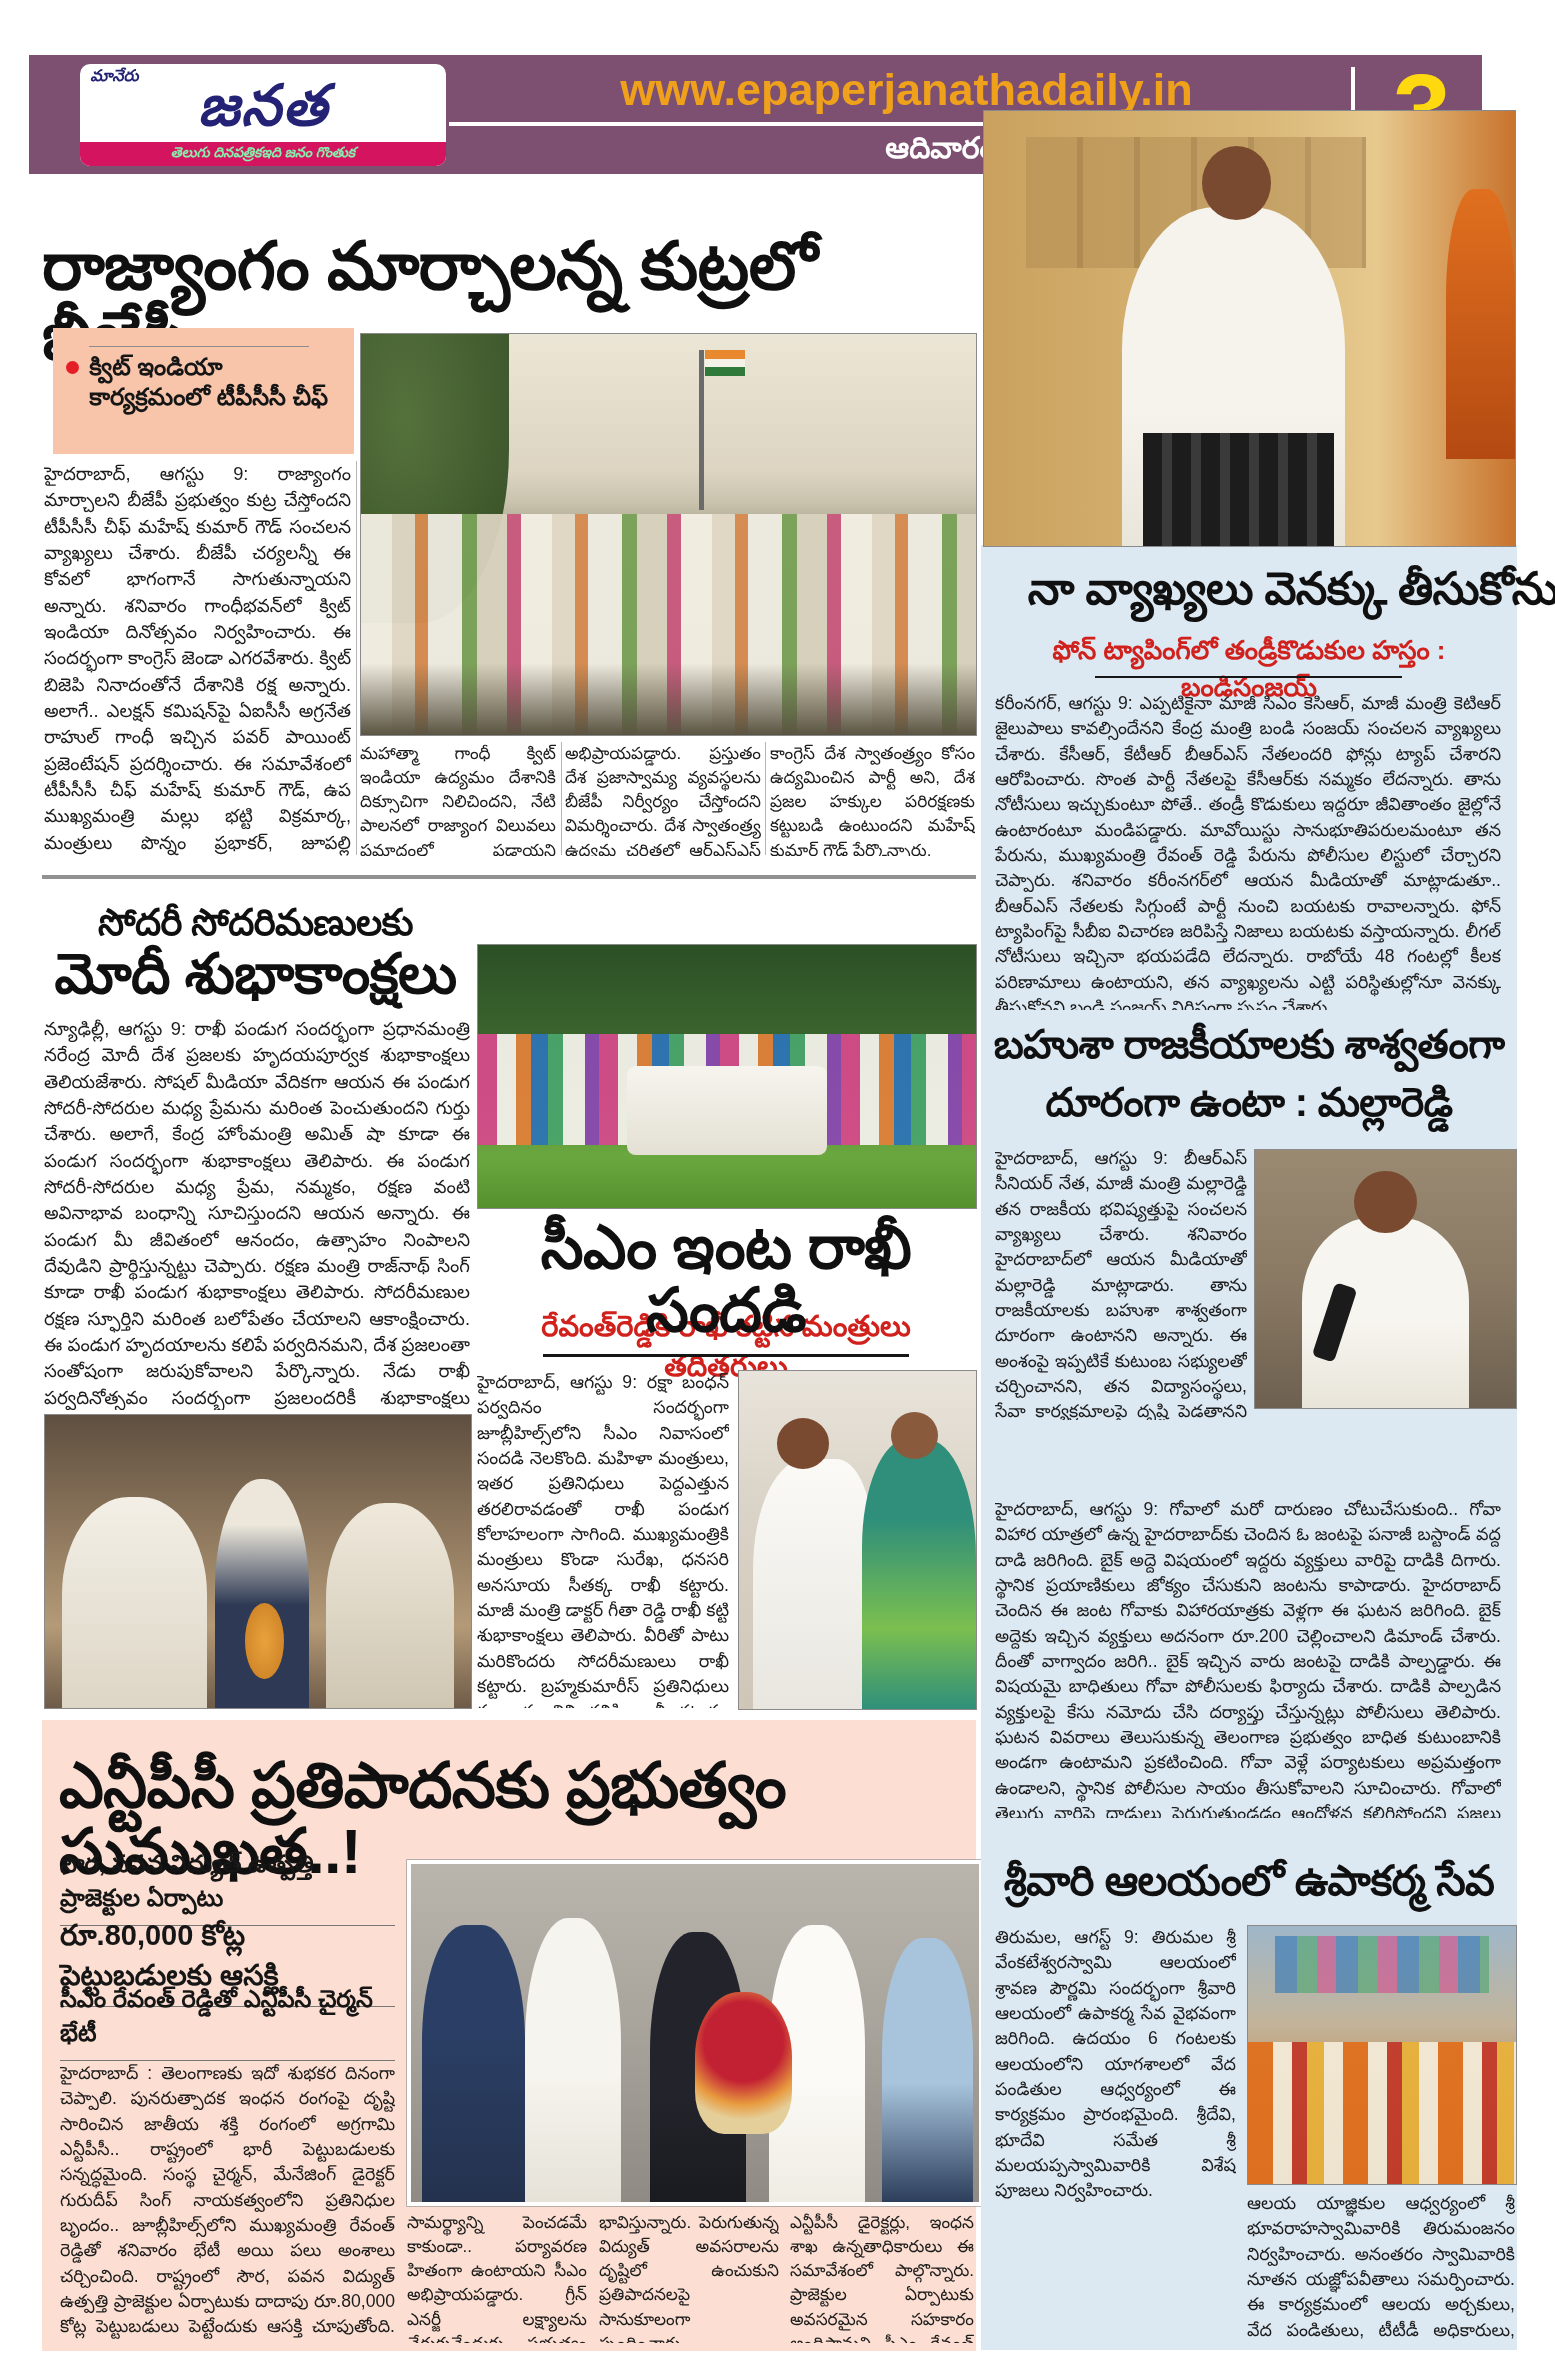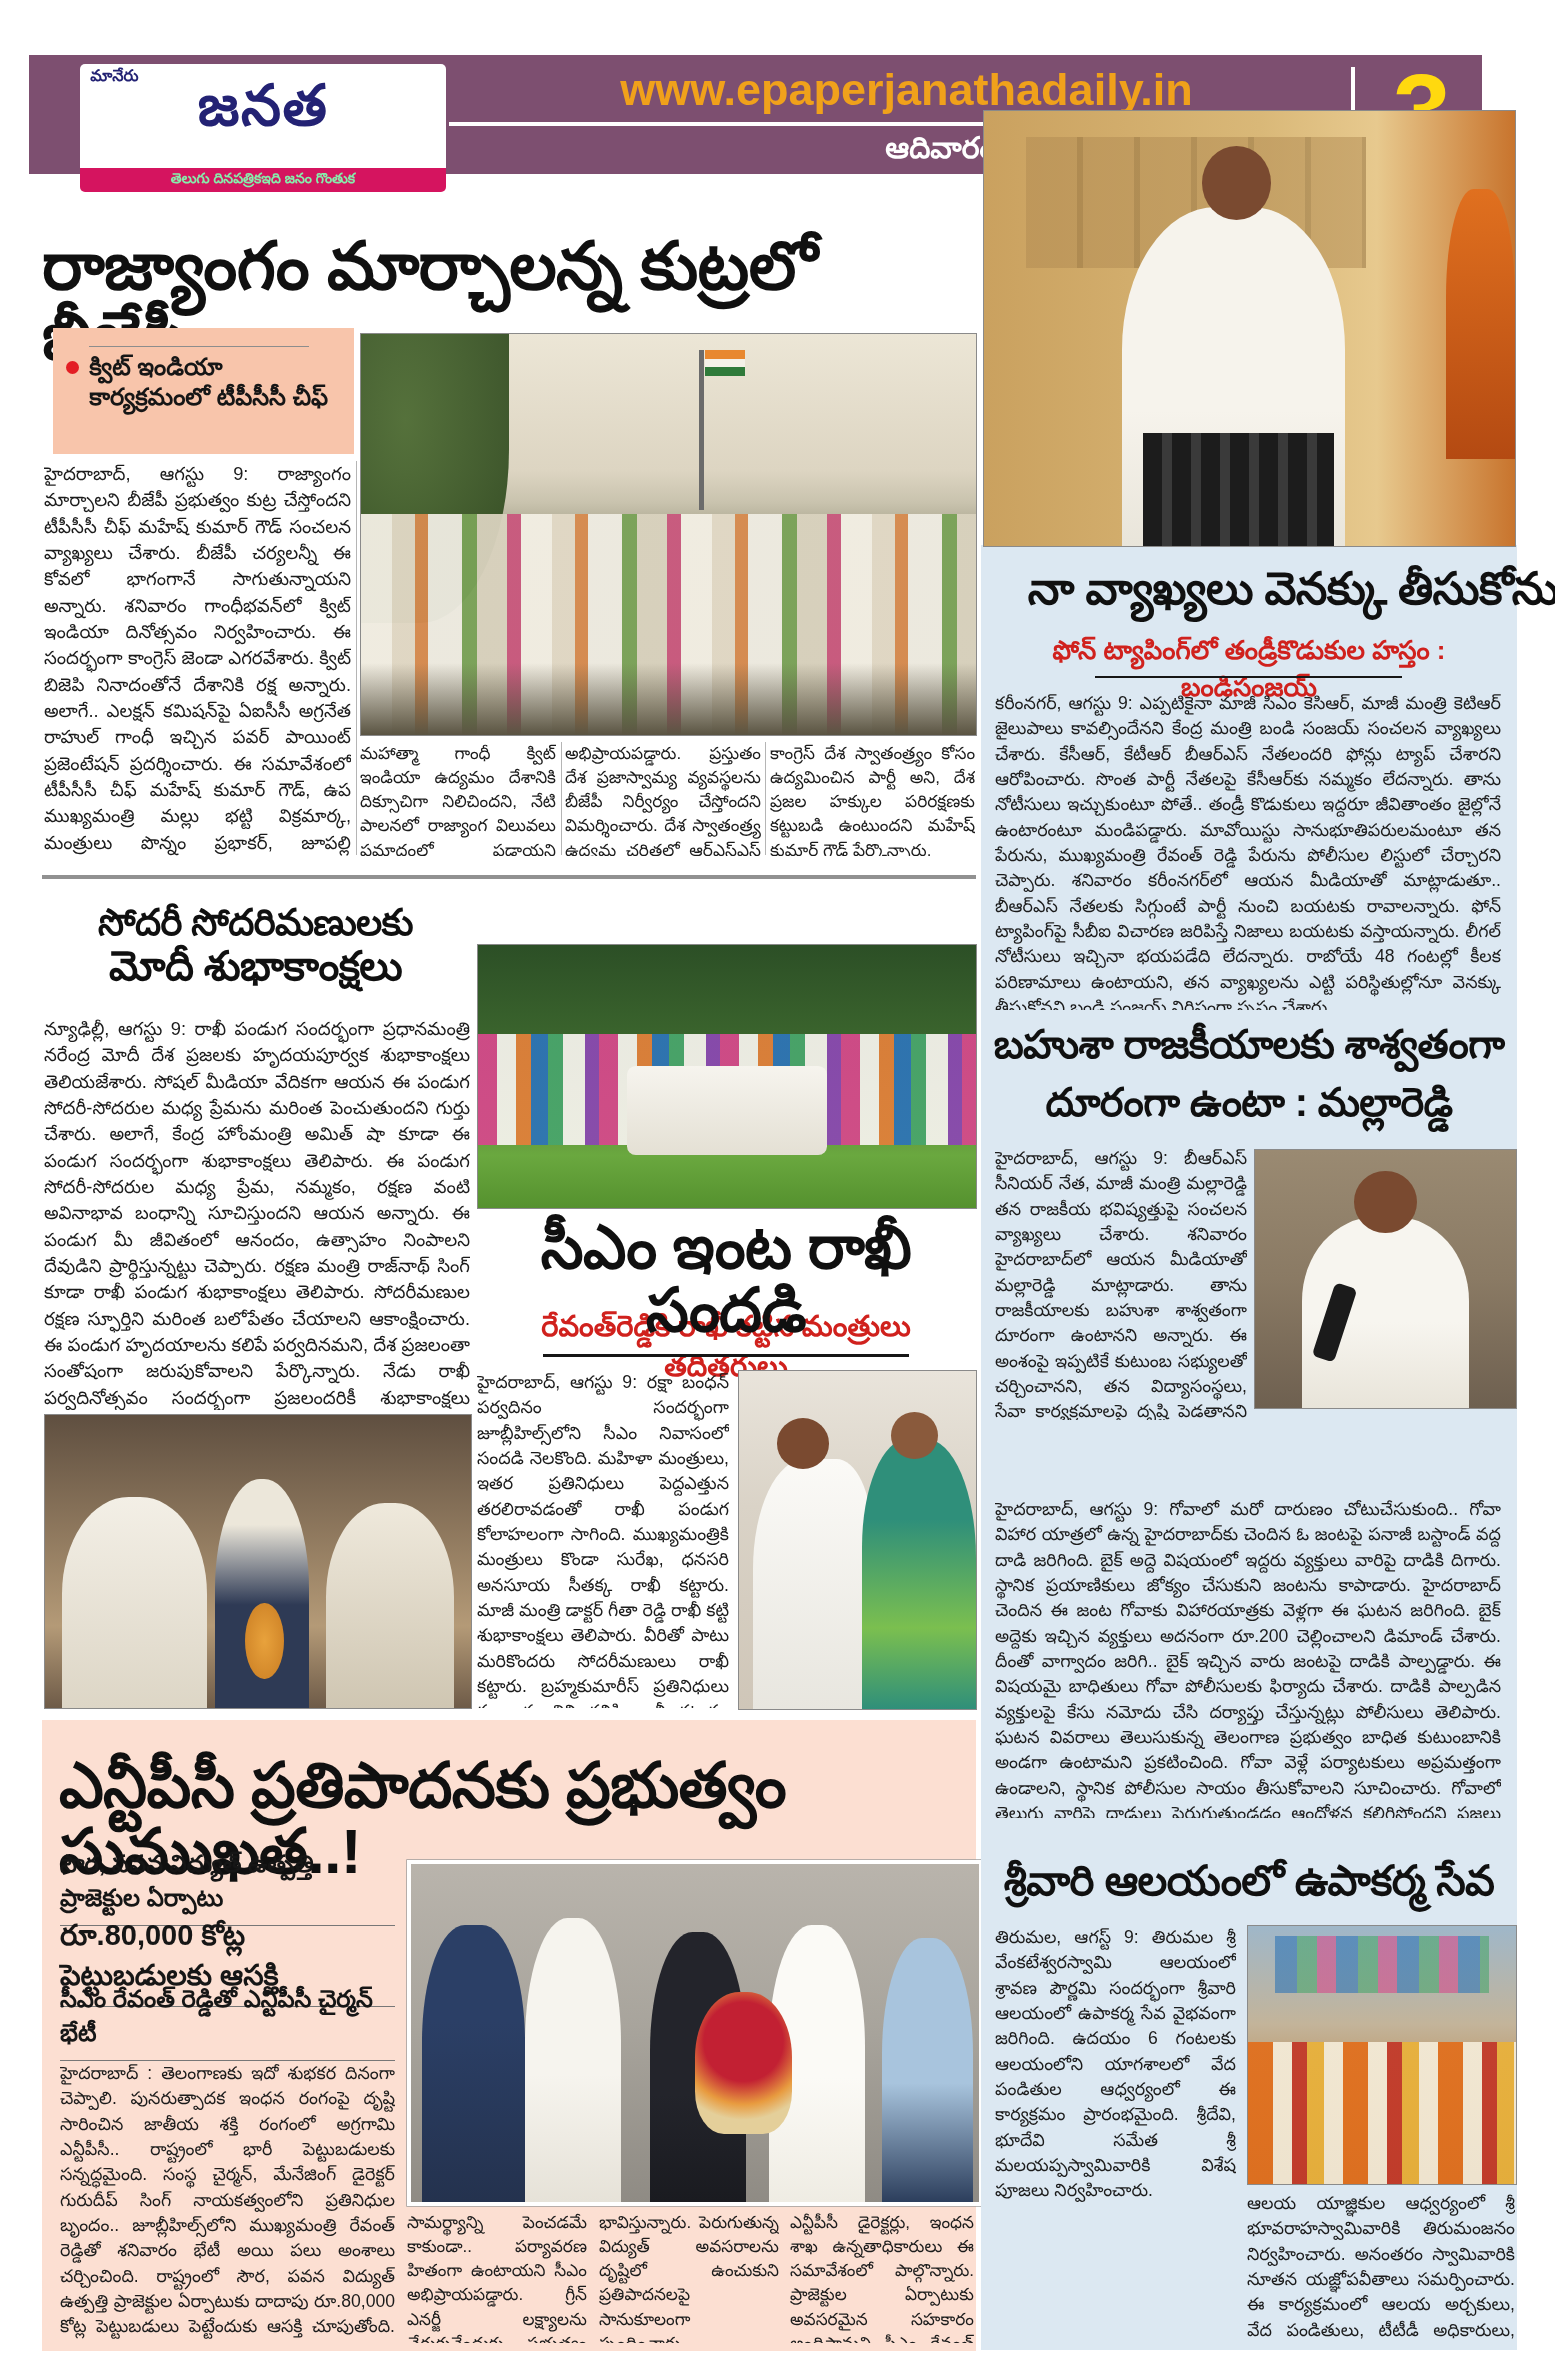--- a/index.html
+++ b/index.html
@@ -9,21 +9,21 @@
   .hl{font-weight:800;color:#101010;line-height:1.04;letter-spacing:-0.7px;}
   .center{text-align:center;}
   .red{color:#d0211d;}
   .body-txt{font-size:18.3px;line-height:1.44;text-align:justify;color:#1b1b1b;overflow:hidden;}
   .body-sm{font-size:17px;line-height:1.42;text-align:justify;color:#1b1b1b;overflow:hidden;}
   .photo{position:absolute;border:0.7px solid #8a8a8a;overflow:hidden;background:#cccccc;}
   .vline{position:absolute;width:0.7px;background:#b5b5b5;}
   .subhead-u{border-bottom:1.5px solid #777;padding-bottom:7.3px;}
   
   .band{position:absolute;left:29px;top:55px;width:1453px;height:119px;background:#7d4f70;}
-  .logo-box{position:absolute;left:51px;top:8.8px;width:366px;height:128px;background:#ffffff;border-radius:5px;overflow:hidden;}
+  .logo-box{position:absolute;left:51px;top:8.8px;width:366px;height:102px;background:#ffffff;border-radius:10px;overflow:hidden;font-style:italic;}
   .logo-top{position:absolute;left:10.2px;top:2.9px;font-size:16px;font-weight:bold;color:#232274;}
   .logo-title{position:absolute;left:0;top:13px;width:100%;text-align:center;font-size:57px;font-weight:800;color:#232274;letter-spacing:1.5px;line-height:1;}
   .logo-strip{position:absolute;left:0;bottom:0;width:100%;height:23.4px;background:#d5145f;color:#86efac;
               display:flex;justify-content:center;align-items:center;padding:0 11.7px;box-sizing:border-box;font-size:14px;font-weight:bold;}
   .url{position:absolute;left:424px;top:5.9px;width:907px;height:57px;color:#f0a11b;font-size:45px;font-weight:bold;text-align:center;line-height:57px;}
   .hline{position:absolute;left:420px;top:67px;width:902px;height:3.7px;background:#ffffff;}
   .hdate{position:absolute;left:732px;top:76px;width:556px;text-align:center;color:#ffffff;font-size:30px;font-weight:bold;}
   .vsep{position:absolute;left:1322px;top:11.7px;width:3.7px;height:95px;background:#ffffff;}
   .pnum{position:absolute;left:1338px;top:-5.9px;width:110px;height:124px;color:#ffd90f;font-size:104px;font-weight:800;text-align:center;line-height:124px;}
   
@@ -82,21 +82,21 @@
 
   <div class="abs body-sm" style="left:360px;top:742px;width:196px;height:114px;">మహాత్మా గాంధీ క్విట్ ఇండియా ఉద్యమం దేశానికి దిక్సూచిగా నిలిచిందని, నేటి పాలనలో రాజ్యాంగ విలువలు ప్రమాదంలో పడ్డాయని ఆందోళన వ్యక్తం చేశారు. ఎన్నికల సంఘం వ్యవహారశైలిపై రాహుల్ గాంధీ లేవనెత్తిన అంశాలను ప్రస్తావించారు.</div>
   <div class="vline" style="left:561px;top:742px;height:113px;"></div>
   <div class="abs body-sm" style="left:565px;top:742px;width:196px;height:114px;">అభిప్రాయపడ్డారు. ప్రస్తుతం దేశ ప్రజాస్వామ్య వ్యవస్థలను బీజేపీ నిర్వీర్యం చేస్తోందని విమర్శించారు. దేశ స్వాతంత్ర్య ఉద్యమ చరిత్రలో ఆర్ఎస్ఎస్ నాయకులు లేరని గుర్తుచేశారు.</div>
   <div class="vline" style="left:765px;top:742px;height:113px;"></div>
   <div class="abs body-sm" style="left:770px;top:742px;width:205px;height:114px;">కాంగ్రెస్ దేశ స్వాతంత్ర్యం కోసం ఉద్యమించిన పార్టీ అని, దేశ ప్రజల హక్కుల పరిరక్షణకు కట్టుబడి ఉంటుందని మహేష్ కుమార్ గౌడ్ పేర్కొన్నారు.</div>
 
   <div class="gray-div"></div>
 
   <div class="abs hl center" style="left:42px;top:904px;width:427px;font-size:37px;">సోదరీ సోదరిమణులకు</div>
-  <div class="abs hl center" style="left:42px;top:945px;width:427px;font-size:41px;">మోదీ శుభాకాంక్షలు</div>
+  <div class="abs hl center" style="left:42px;top:945px;width:427px;font-size:56px;">మోదీ శుభాకాంక్షలు</div>
   <div class="abs body-txt" style="left:44px;top:1016px;width:426px;height:394px;">న్యూఢిల్లీ, ఆగస్టు 9: రాఖీ పండుగ సందర్భంగా ప్రధానమంత్రి నరేంద్ర మోదీ దేశ ప్రజలకు హృదయపూర్వక శుభాకాంక్షలు తెలియజేశారు. సోషల్ మీడియా వేదికగా ఆయన ఈ పండుగ సోదరీ-సోదరుల మధ్య ప్రేమను మరింత పెంచుతుందని గుర్తు చేశారు. అలాగే, కేంద్ర హోంమంత్రి అమిత్ షా కూడా ఈ పండుగ సందర్భంగా శుభాకాంక్షలు తెలిపారు. ఈ పండుగ సోదరీ-సోదరుల మధ్య ప్రేమ, నమ్మకం, రక్షణ వంటి అవినాభావ బంధాన్ని సూచిస్తుందని ఆయన అన్నారు. ఈ పండుగ మీ జీవితంలో ఆనందం, ఉత్సాహం నింపాలని దేవుడిని ప్రార్థిస్తున్నట్టు చెప్పారు. రక్షణ మంత్రి రాజ్‌నాథ్ సింగ్ కూడా రాఖీ పండుగ శుభాకాంక్షలు తెలిపారు. సోదరీమణుల రక్షణ స్ఫూర్తిని మరింత బలోపేతం చేయాలని ఆకాంక్షించారు. ఈ పండుగ హృదయాలను కలిపే పర్వదినమని, దేశ ప్రజలంతా సంతోషంగా జరుపుకోవాలని పేర్కొన్నారు. నేడు రాఖీ పర్వదినోత్సవం సందర్భంగా ప్రజలందరికీ శుభాకాంక్షలు తెలుపుతున్నామని అభిప్రాయం వ్యక్తం చేశారు.</div>
 
   <div class="photo" style="left:44px;top:1414px;width:426px;height:293px;
        background:linear-gradient(180deg,#5f4f40 0%,#8c765c 38%,#b49a77 72%,#6e5b48 100%);">
     <div style="position:absolute;left:4%;bottom:0;width:34%;height:72%;background:linear-gradient(180deg,#f3efe6,#ddd6c6);border-radius:46% 46% 0 0;"></div>
     <div style="position:absolute;left:40%;bottom:0;width:22%;height:78%;background:linear-gradient(180deg,#ece7da 20%,#2e3a55 55%);border-radius:48% 48% 0 0;"></div>
     <div style="position:absolute;left:66%;bottom:0;width:30%;height:70%;background:linear-gradient(180deg,#efe9dc,#cfc6b2);border-radius:46% 46% 0 0;"></div>
     <div style="position:absolute;left:47%;bottom:10%;width:9%;height:26%;background:radial-gradient(#e8a23c,#c97c22);border-radius:50%;"></div>
   </div>
 

